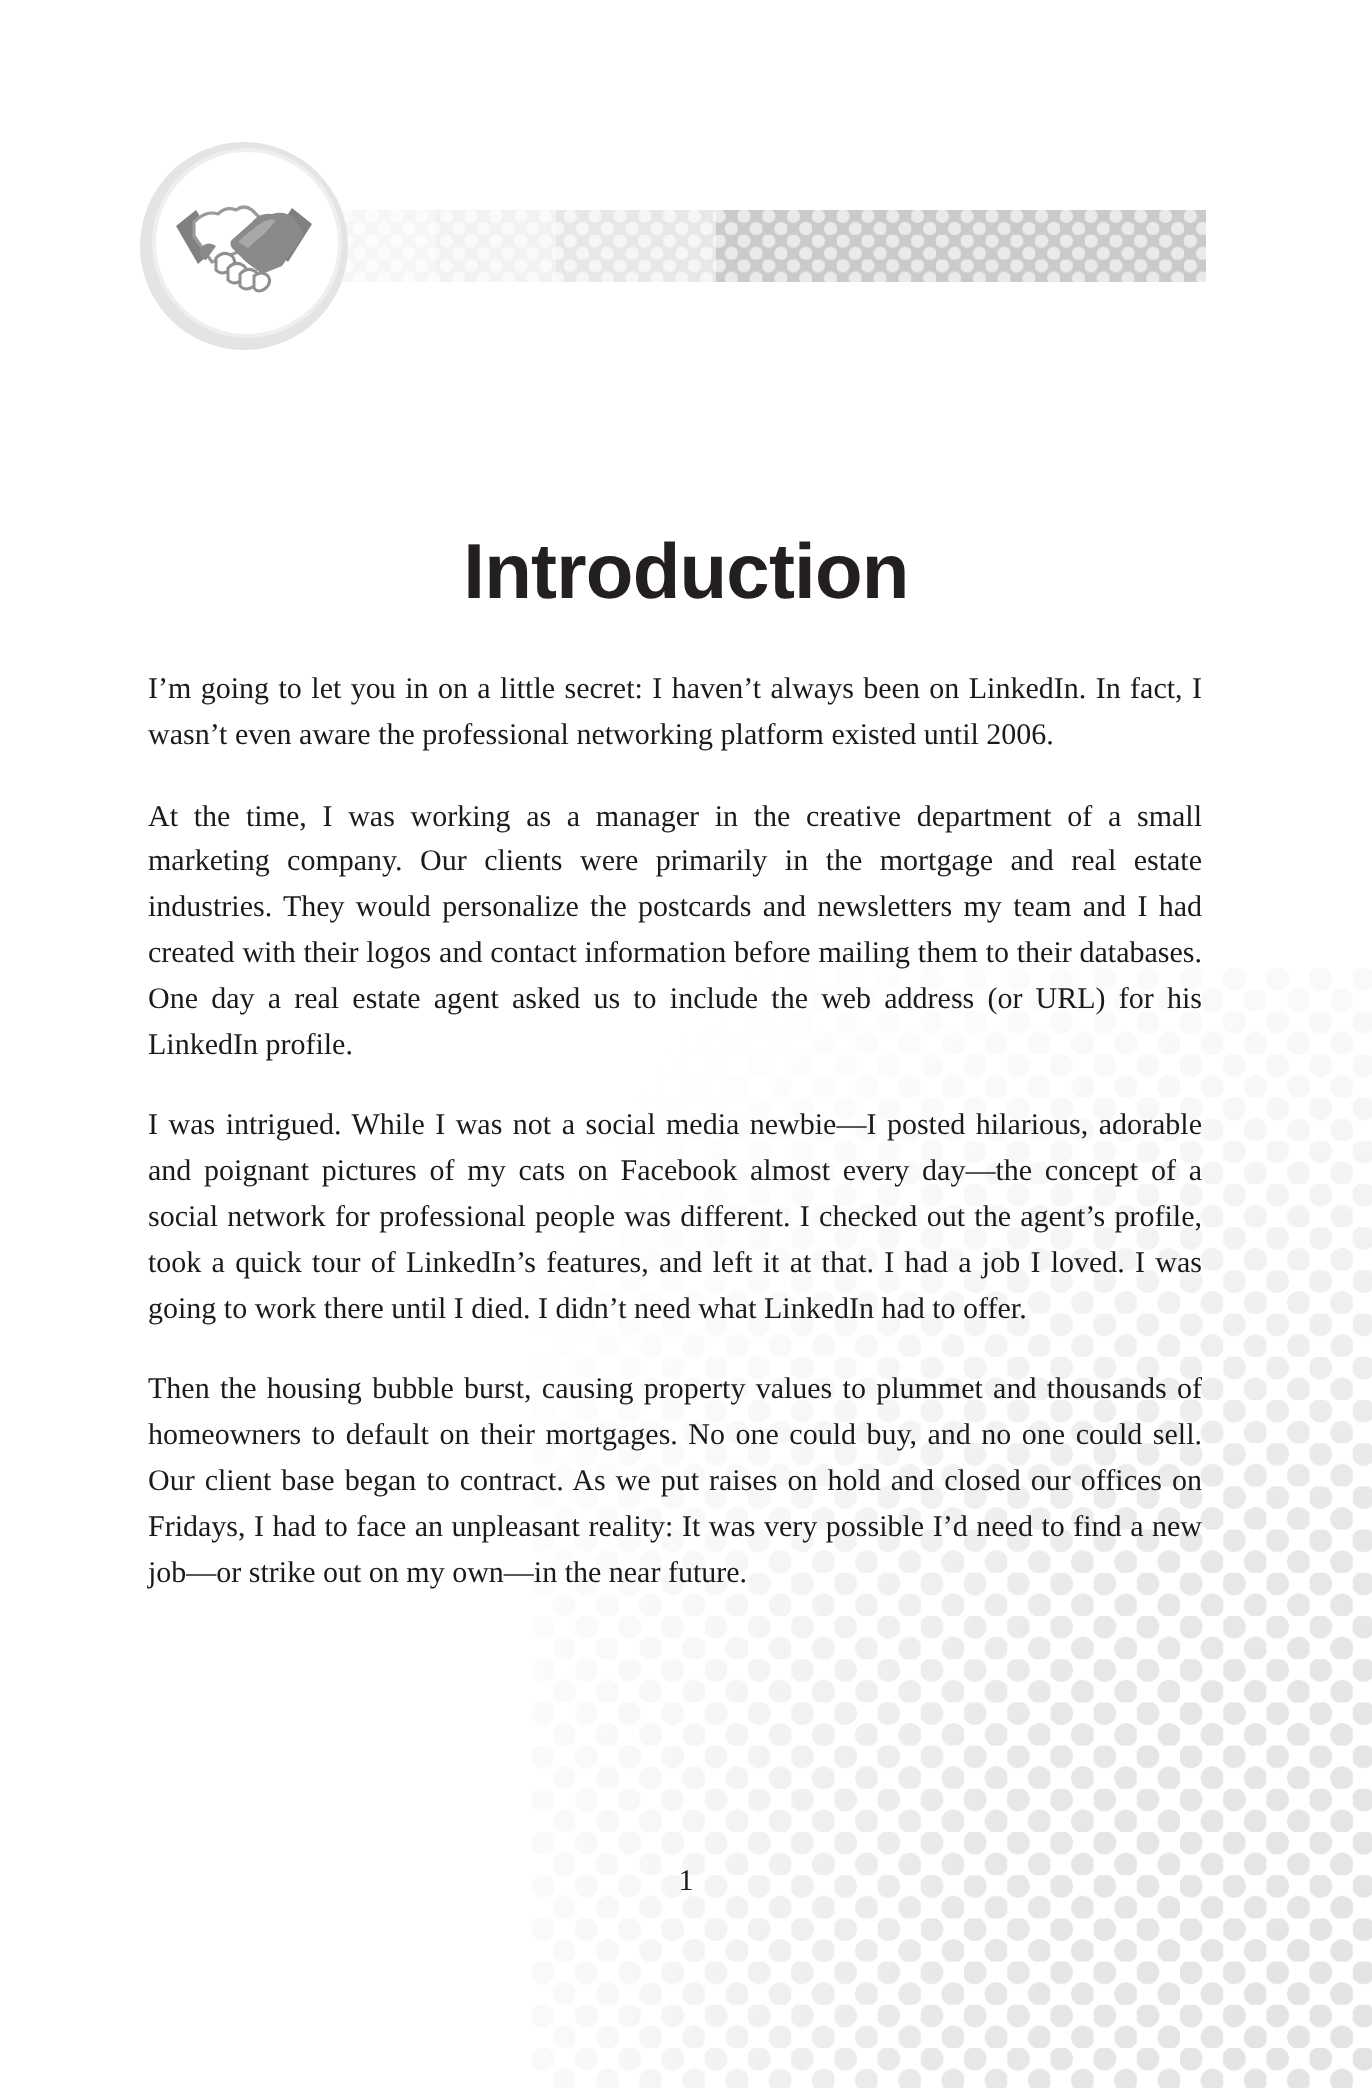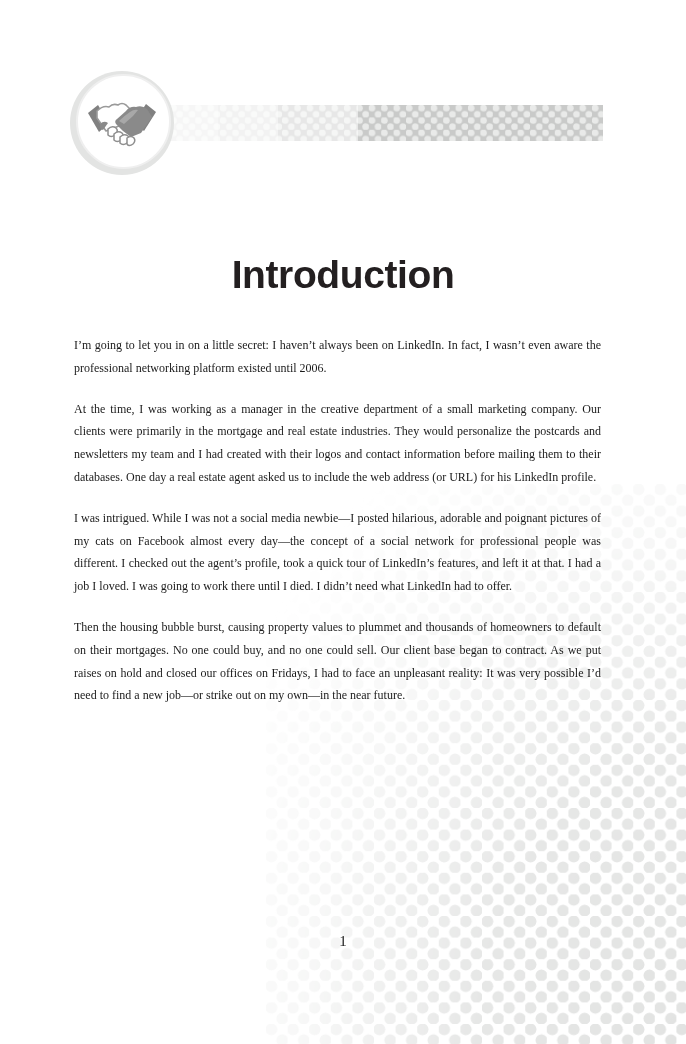--- a/index.html
+++ b/index.html
@@ -83,21 +83,21 @@
     left: 16px;
     top: 20px;
     width: 72px;
     height: 60px;
   }
 
   
   #chapter-title {
     position: absolute;
     left: 0;
-    top: 253px;
+    top: 265px;
     width: 686px;
     text-align: center;
     font-family: "Liberation Sans", sans-serif;
     font-weight: bold;
     font-size: 39px;
     letter-spacing: -0.4px;
     color: #231f20;
     z-index: 3;
     margin: 0;
   }
@@ -106,21 +106,21 @@
   #body-copy {
     position: absolute;
     left: 74px;
     top: 334px;
     width: 527px;
     z-index: 3;
   }
   .body-paragraph {
     margin: 0 0 18px 0;
     font-family: "Liberation Serif", serif;
-    font-size: 12px;
+    font-size: 15px;
     line-height: 22.8px;
     color: #1a1a1a;
     text-align: justify;
     text-justify: inter-word;
     hyphens: none;
   }
   .body-paragraph:last-child {
     margin-bottom: 0;
   }
 

